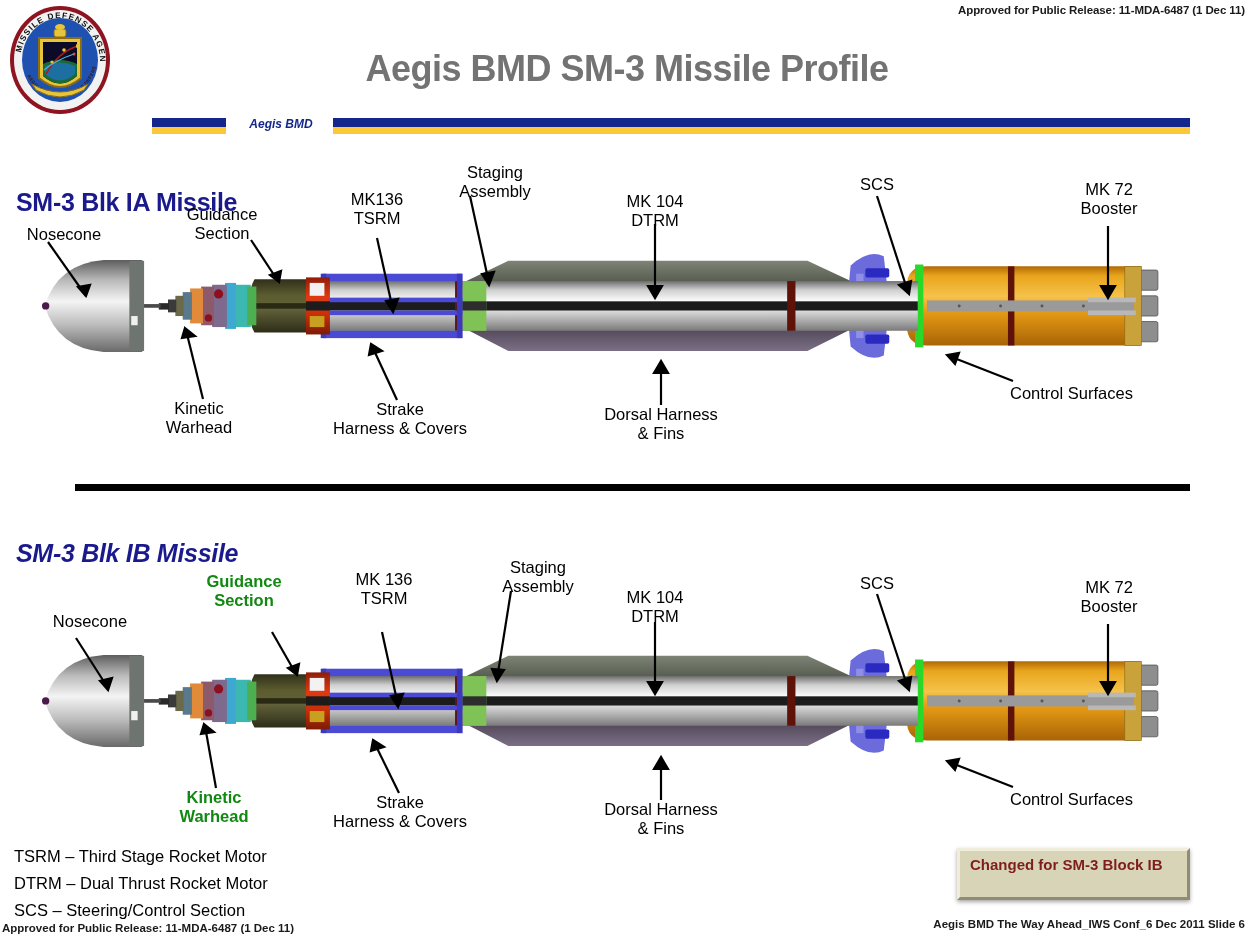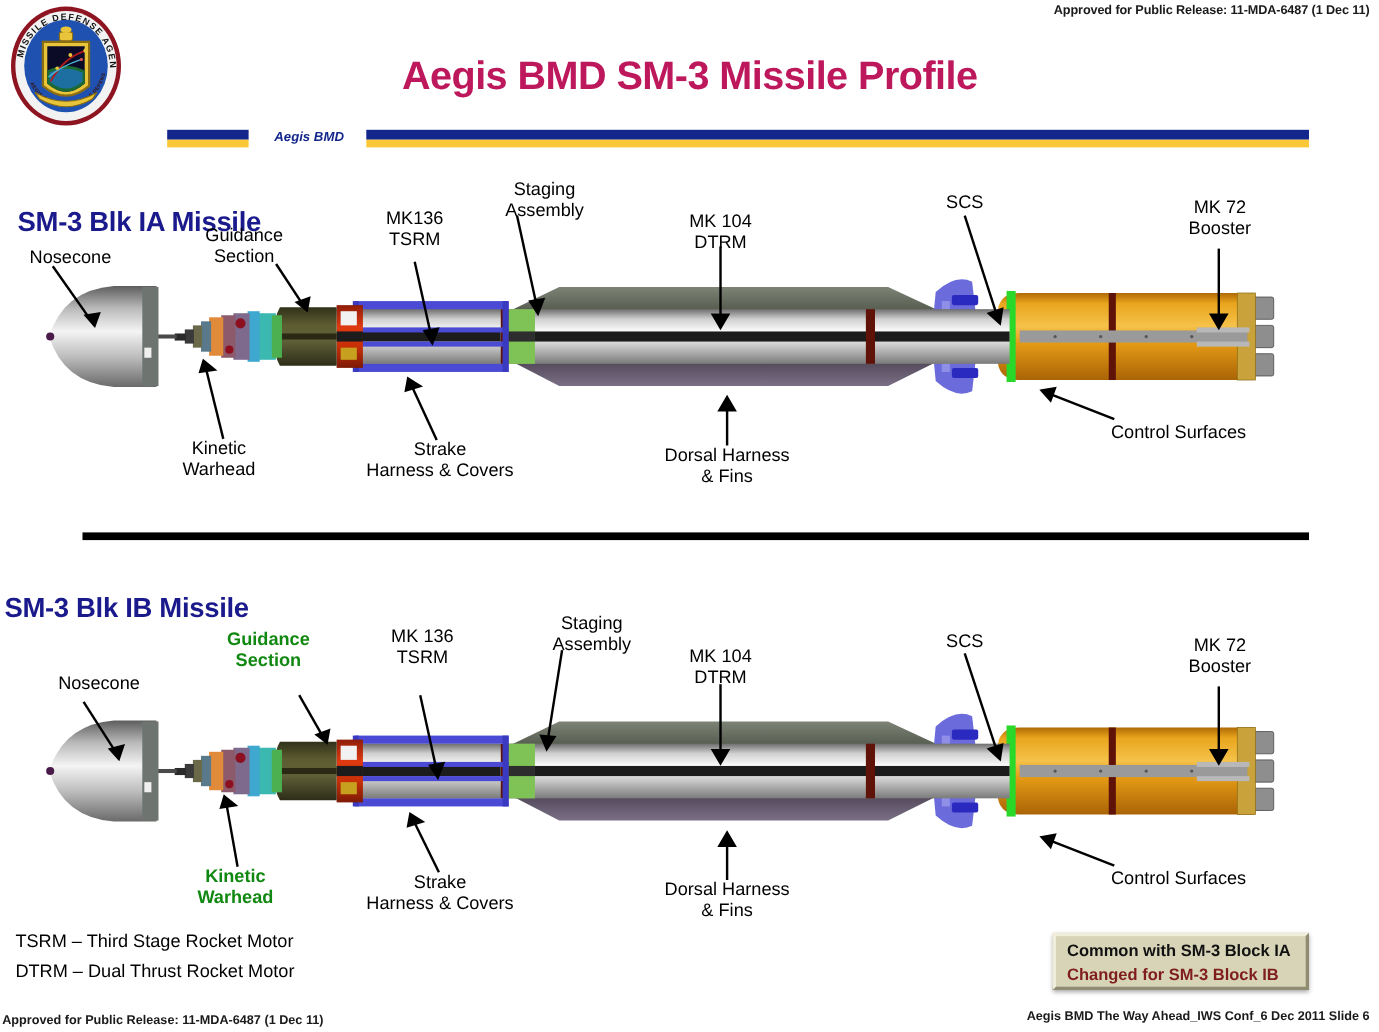--- a/index.html
+++ b/index.html
@@ -10,36 +10,36 @@
     color:#000;
   }
   .abs{position:absolute;}
   
   #release-top{
     right:9px;top:4px;font-size:11.5px;font-weight:bold;color:#1a1a1a;
     letter-spacing:-0.1px;white-space:nowrap;
   }
   #slide-title{
     left:0;right:0;top:48px;text-align:center;
-    font-size:36px;font-weight:bold;color:#be185d;letter-spacing:-0.5px;
+    font-size:36px;font-weight:bold;color:#737373;letter-spacing:-0.5px;
   }
   
   #mda-seal{left:8px;top:4px;width:104px;height:112px;}
   #bar-left{left:152px;top:118px;width:74px;height:16px;}
   #bar-right{left:333px;top:118px;width:857px;height:16px;}
   .bar-navy{height:9px;background:#13268c;width:100%;}
   .bar-gold{height:7px;background:#fcc838;width:100%;}
   #banner-label{
     left:231px;top:117px;width:100px;text-align:center;
     font-size:12px;font-style:italic;font-weight:bold;color:#13268c;
   }
   
   .sec-title{font-size:25px;font-weight:bold;color:#1a1a8c;letter-spacing:-0.3px;margin-top:29px;}
   #title-ia{left:16px;top:159px;}
-  #title-ib{left:4px;top:510px;}
+  #title-ib{left:16px;top:510px;font-style:italic;}
   
   #divider{left:75px;top:484px;width:1115px;height:7px;background:#000;}
   
   .lbl{
     font-size:16.5px;line-height:19px;color:#000;text-align:center;
     white-space:nowrap;
   }
   .lbl.green{color:#118811;font-weight:bold;}
   
   svg.leaders{left:0;top:0;width:1254px;height:938px;pointer-events:none;}
@@ -316,21 +316,21 @@
 <div class="abs lbl" style="left:468px;top:558px;width:140px;"><span>Staging<br>Assembly</span></div>
 <div class="abs lbl" style="left:595px;top:588px;width:120px;"><span>MK 104<br>DTRM</span></div>
 <div class="abs lbl" style="left:564px;top:800px;width:194px;"><span>Dorsal Harness<br>&amp; Fins</span></div>
 <div class="abs lbl" style="left:840px;top:574px;width:74px;">SCS</div>
 <div class="abs lbl" style="left:1010px;top:790px;width:175px;text-align:left;">Control Surfaces</div>
 <div class="abs lbl" style="left:1050px;top:578px;width:118px;"><span>MK 72<br>Booster</span></div>
 
 <div class="abs" id="acronyms">
   <div>TSRM – Third Stage Rocket Motor</div>
   <div>DTRM – Dual Thrust Rocket Motor</div>
+  <div>SCS – Steering/Control Section</div>
 </div>
 
 <div class="abs" id="legend-box">
-  <div class="legend-line common">Common with SM-3 Block IA</div>
   <div class="legend-line changed">Changed for SM-3 Block IB</div>
 </div>
 
 <div class="abs" id="release-bot">Approved for Public Release: 11-MDA-6487 (1 Dec 11)</div>
 <div class="abs" id="footer-note">Aegis BMD The Way Ahead_IWS Conf_6 Dec 2011    Slide 6</div>
 
 </body></html>

